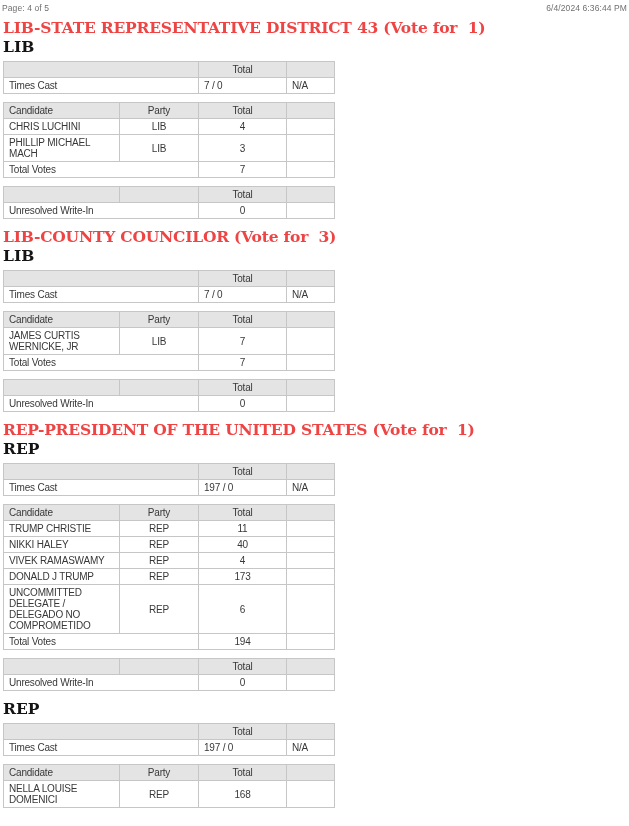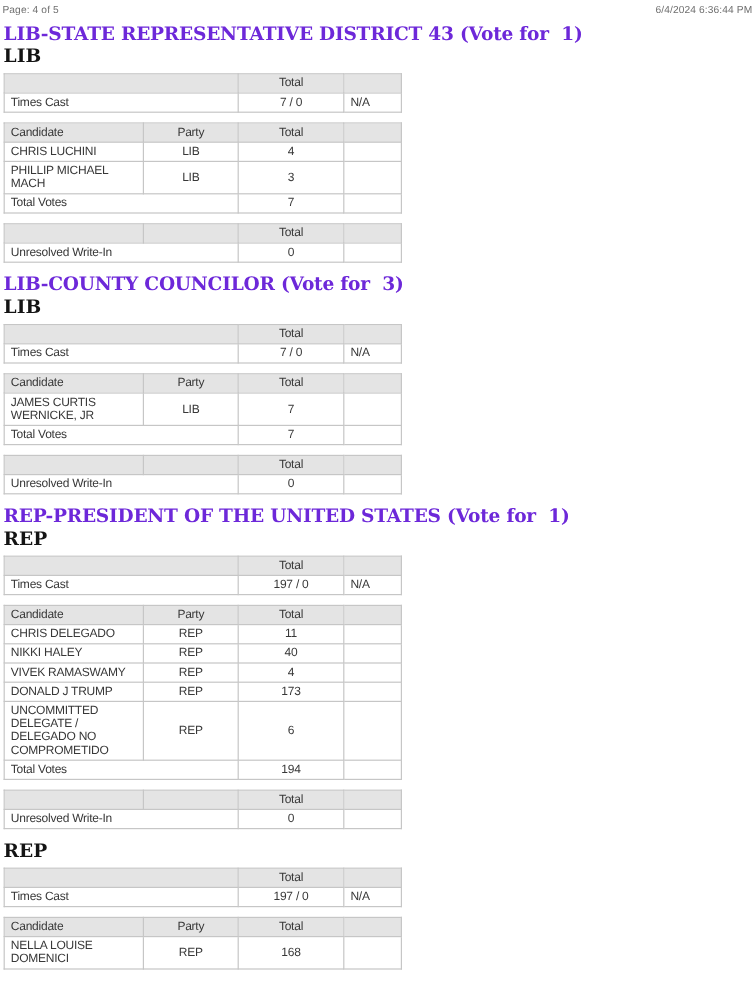--- a/index.html
+++ b/index.html
@@ -23,21 +23,21 @@
     line-height: 10px;
     color: #6f6f6f;
     letter-spacing: 0.1px;
     margin-bottom: 5px;
   }
   .contest-title {
     font-family: "DejaVu Serif", serif;
     font-weight: bold;
     font-size: 15.5px;
     line-height: 19px;
-    color: #6d28d9;
+    color: #ef4444;
     margin: 3px 0 0 1px;
     white-space: pre-wrap;
     letter-spacing: -0.2px;
   }
   .contest-subtitle {
     font-family: "DejaVu Serif", serif;
     font-weight: bold;
     font-size: 15.5px;
     line-height: 19px;
     color: #141414;
@@ -56,21 +56,21 @@
     font-size: 10px;
     line-height: 11px;
     letter-spacing: -0.2px;
     padding: 2px 5px;
     color: #383838;
     vertical-align: middle;
     overflow: hidden;
   }
   tr.hdr td { background: #e4e4e4; }
   td.c { text-align: center; }
-  td.r { text-align: center; padding-right: 7px; }
+  td.r { text-align: left; padding-right: 7px; }
   td.name { font-size: 9.5px; letter-spacing: -0.5px; }
   col.c1 { width: 116px; }
   col.c2 { width: 79px; }
   col.c3 { width: 88px; }
   col.c4 { width: 48px; }
 </style>
 </head>
 <body>
 
 <div class="page">
@@ -272,21 +272,21 @@
             <col class="c4">
           </colgroup>
       <tbody>
         <tr class="hdr">
           <td>Candidate</td>
           <td class="c">Party</td>
           <td class="c">Total</td>
           <td></td>
         </tr>
       <tr>
-              <td class="name">CHRIS DELEGADO</td>
+              <td class="name">TRUMP CHRISTIE</td>
               <td class="c">REP</td>
               <td class="c">11</td>
               <td></td>
             </tr>
             <tr>
               <td class="name">NIKKI HALEY</td>
               <td class="c">REP</td>
               <td class="c">40</td>
               <td></td>
             </tr>

